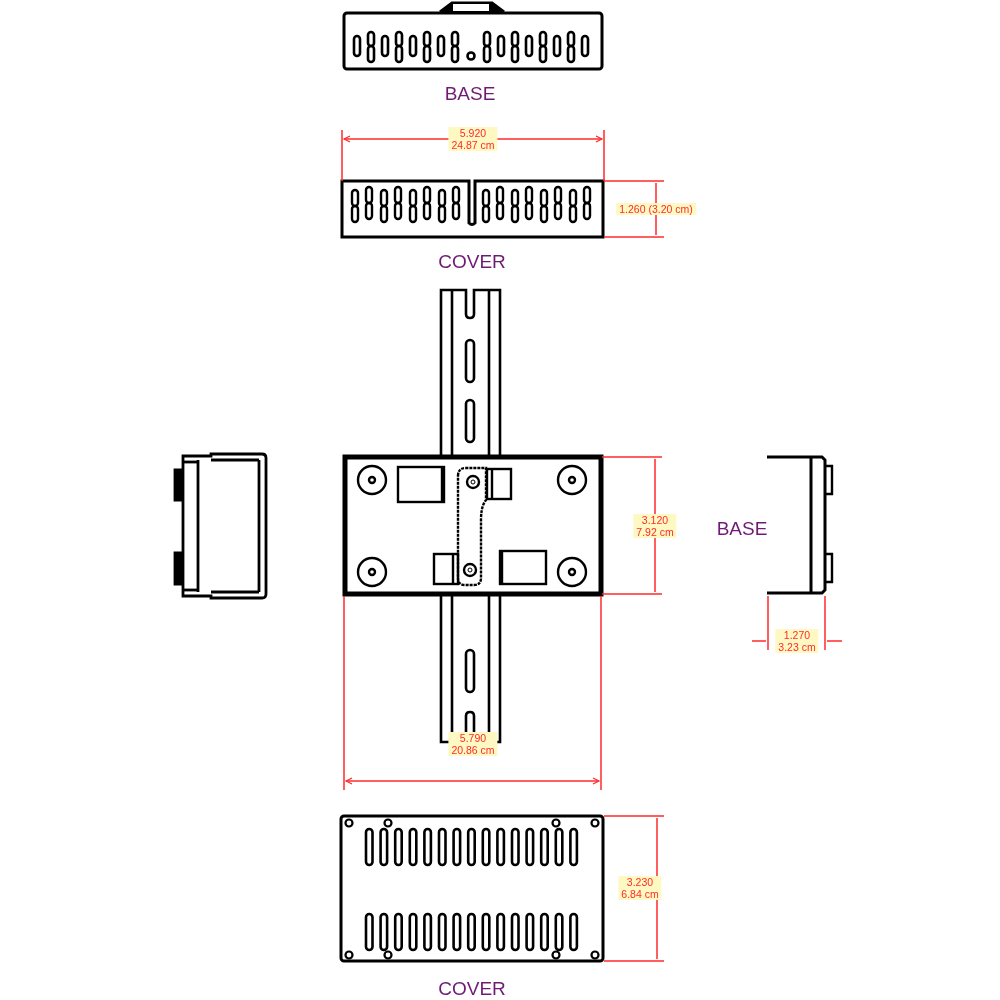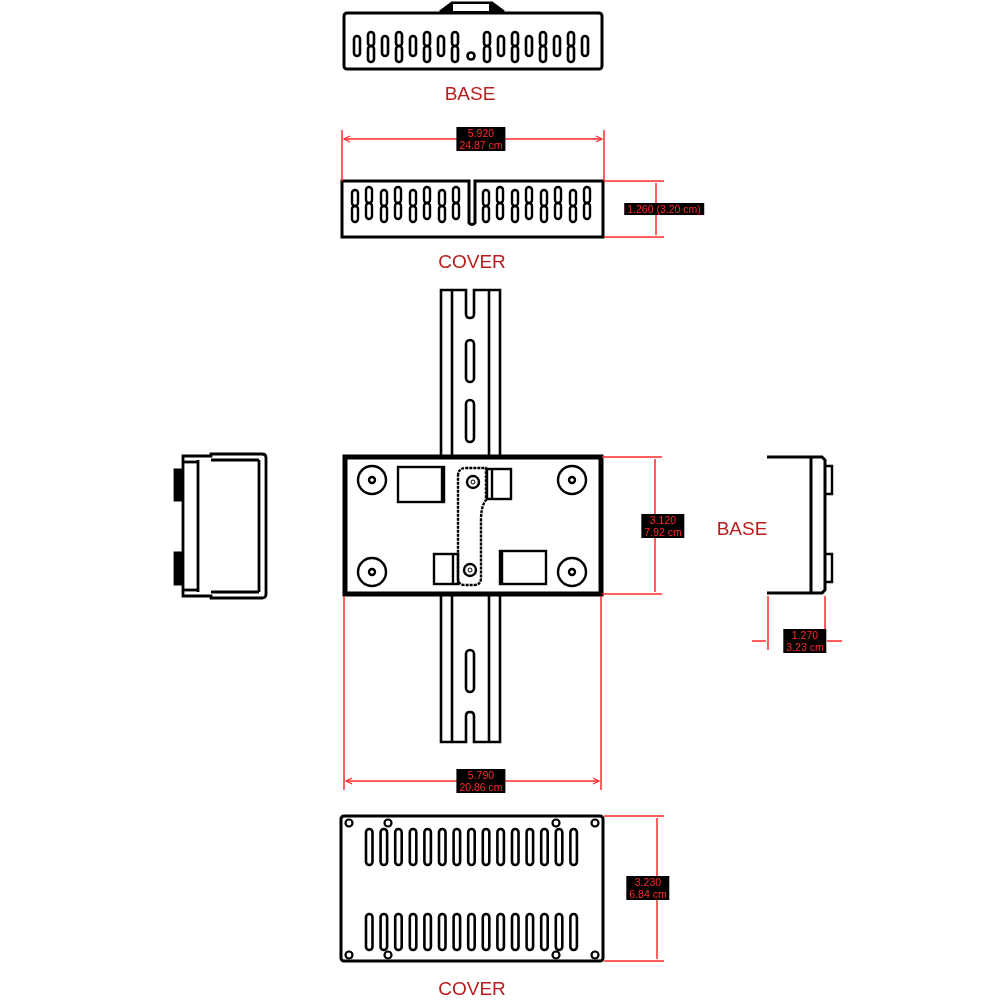--- a/index.html
+++ b/index.html
@@ -1,20 +1,20 @@
 <!DOCTYPE html>
 <html><head>
 <meta charset="utf-8">
 <style>
   html, body { margin: 0; padding: 0; background: #ffffff; }
   body { width: 1000px; height: 1000px; position: relative; overflow: hidden;
          font-family: "Liberation Sans", sans-serif; }
   svg#drawing { position: absolute; left: 0; top: 0; }
-  .lbl { position: absolute; font-family: "Liberation Sans", sans-serif; color: #b91c1c; font-size: 19px; white-space: nowrap; transform: translateX(-50%); }
-  .dim { position: absolute; font-family: "Liberation Sans", sans-serif; color: #ff2a2a; font-size: 10.5px; line-height: 12px; text-align: center; white-space: nowrap; transform: translateX(-50%); background: #000000; padding: 0 3px; margin-left: 8px; }
+  .lbl { position: absolute; font-family: "Liberation Sans", sans-serif; color: #701a75; font-size: 19px; white-space: nowrap; transform: translateX(-50%); }
+  .dim { position: absolute; font-family: "Liberation Sans", sans-serif; color: #ff2a2a; font-size: 10.5px; line-height: 12px; text-align: center; white-space: nowrap; transform: translateX(-50%); background: #fef9c3; padding: 0 3px; }
   .dim span { display: block; }
 </style>
 </head>
 <body>
 
 <svg id="drawing" width="1000" height="1000" viewBox="0 0 1000 1000" xmlns="http://www.w3.org/2000/svg">
   <defs>
     <marker id="arr" markerWidth="8" markerHeight="8" refX="7" refY="4" orient="auto" markerUnits="userSpaceOnUse">
       <path d="M0,1 L7,4 L0,7" fill="none" stroke="#ff2a2a" stroke-width="1"></path>
     </marker>
@@ -238,21 +238,21 @@
   <span>5.920</span>
   <span>24.87 cm</span>
 </div>
 <div class="dim" style="left:656px; top:203px;">
   <span>1.260 (3.20 cm)</span>
 </div>
 <div class="dim" style="left:655px; top:514px;">
   <span>3.120</span>
   <span>7.92 cm</span>
 </div>
-<div class="dim" style="left:473px; top:769px;">
+<div class="dim" style="left:473px; top:732px;">
   <span>5.790</span>
   <span>20.86 cm</span>
 </div>
 <div class="dim" style="left:797px; top:629px;text-align:center;">
   <span>1.270</span>
   <span>3.23 cm</span>
 </div>
 <div class="dim" style="left:640px; top:876px;">
   <span>3.230</span>
   <span>6.84 cm</span>

